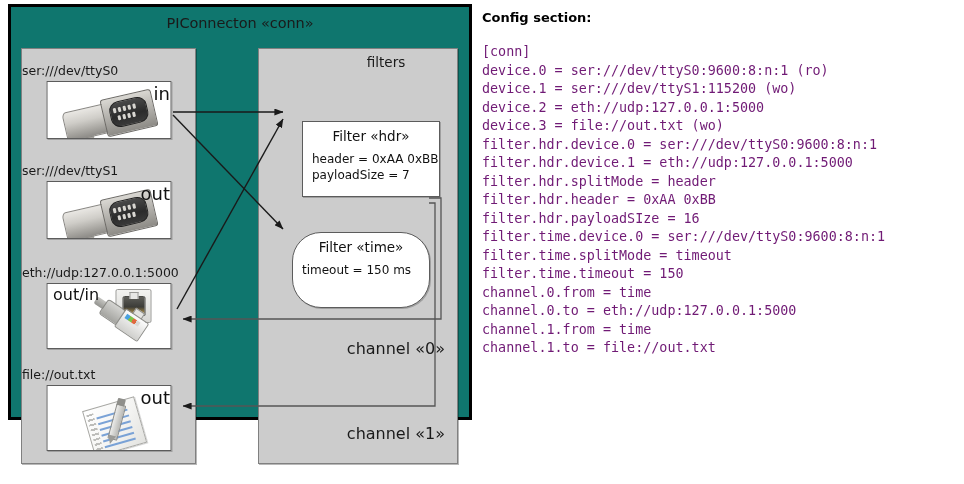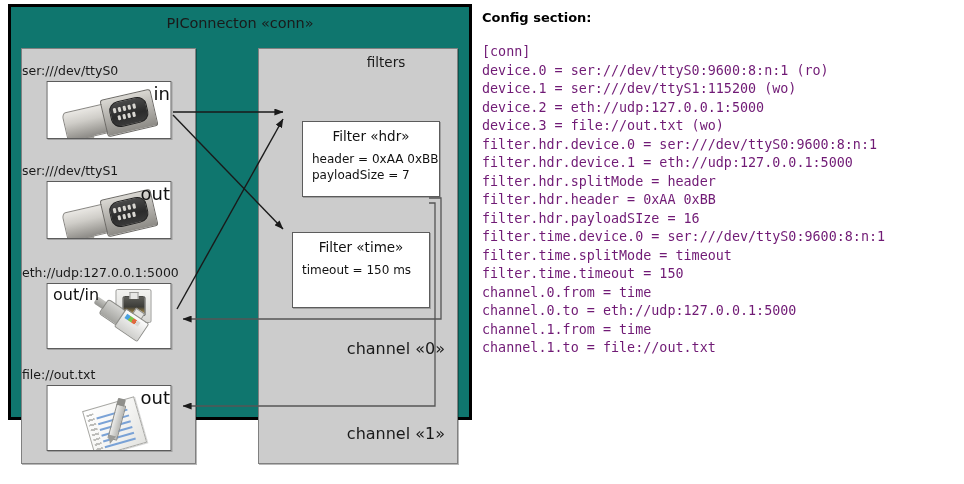--- a/index.html
+++ b/index.html
@@ -319,21 +319,21 @@
   }
   .filter-props {
     position: absolute;
     left: 9px;
     top: 29px;
     font-size: 12px;
     color: #111;
     line-height: 16px;
   }
   #filter-hdr-box { left: 33px; top: 72px; width: 138px; height: 76px; margin-left: 10px; }
-  #filter-time-box { left: 33px; top: 183px; width: 138px; height: 76px; }
+  #filter-time-box { left: 33px; top: 183px; width: 138px; height: 76px; border-radius: 29px; }
 
   
   .channel-label {
     position: absolute;
     font-size: 16px;
     color: #1a1a1a;
     white-space: nowrap;
   }
   #channel-0-label { right: 12px; top: 290px; }
   #channel-1-label { right: 12px; top: 375px; }

